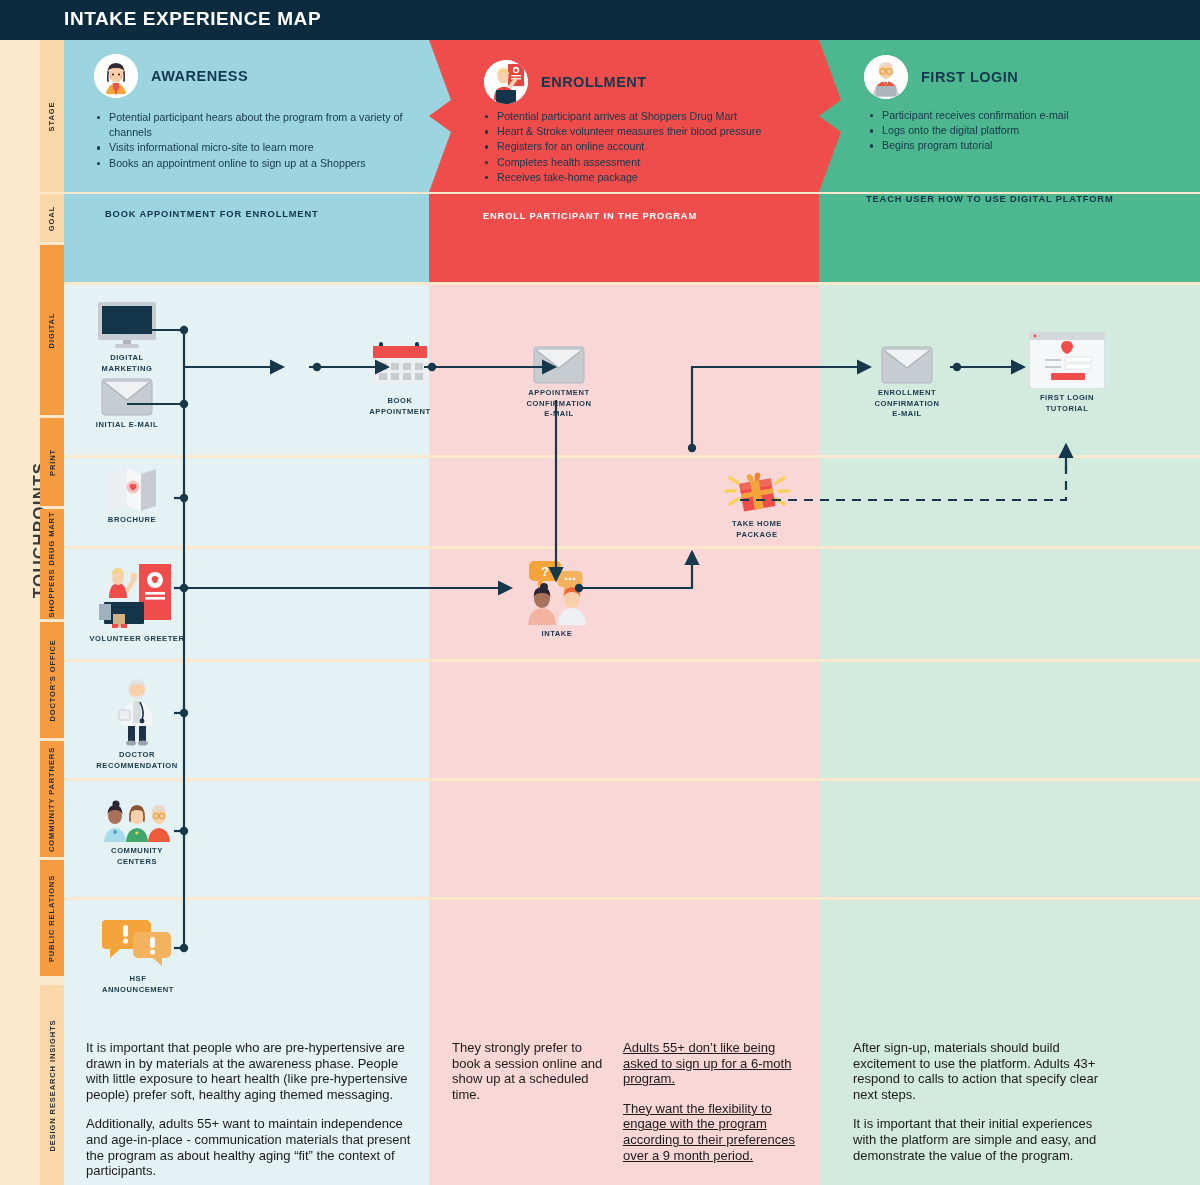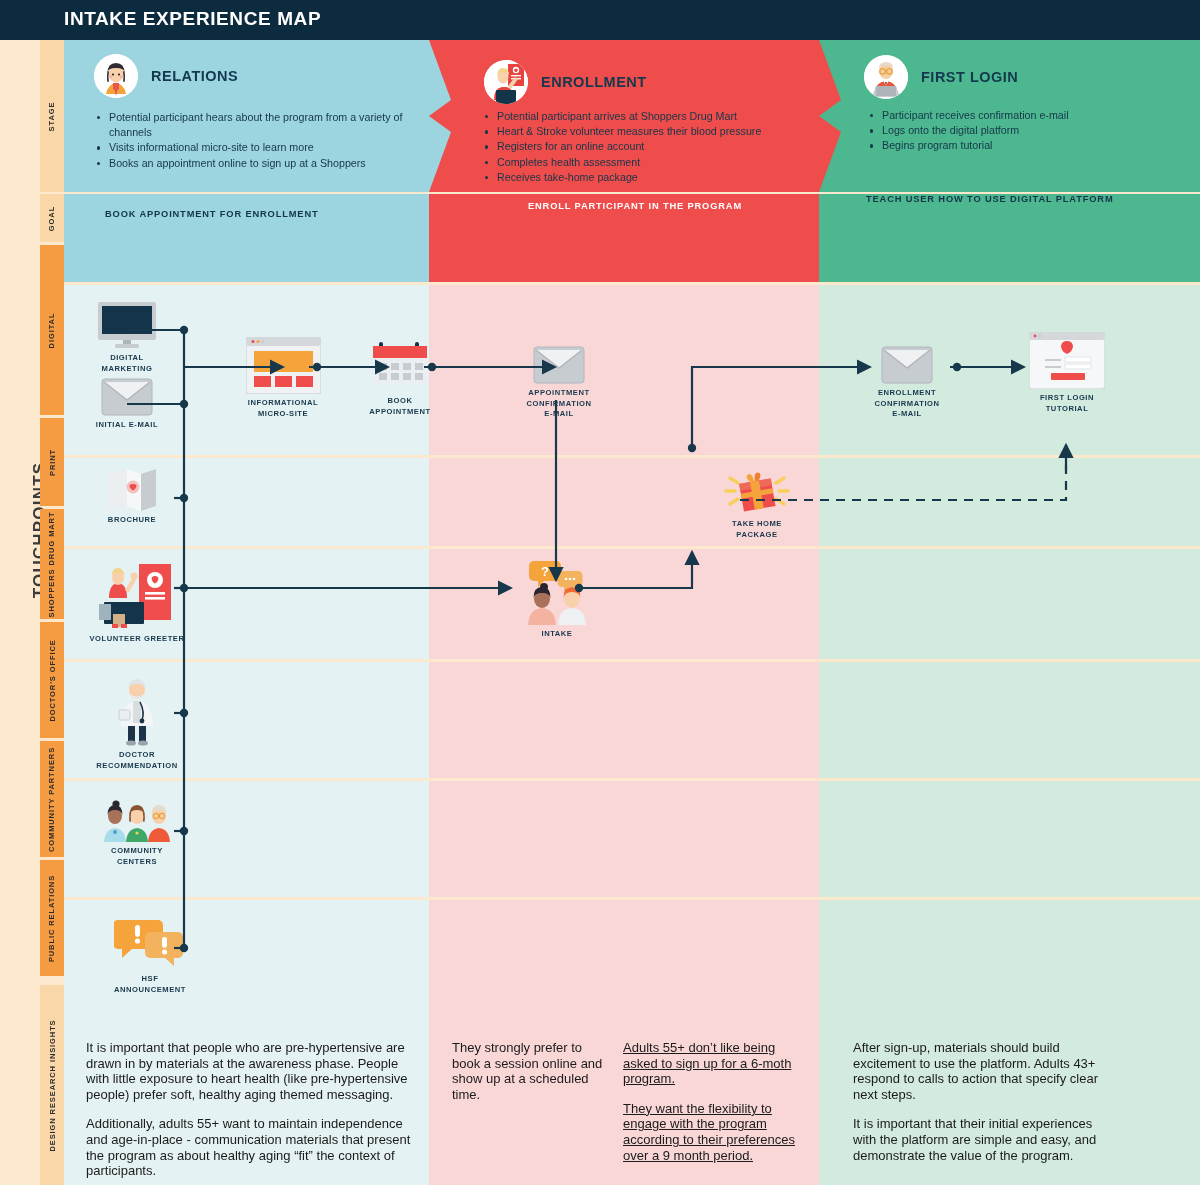--- a/index.html
+++ b/index.html
@@ -177,21 +177,21 @@
         <ellipse cx="22" cy="20" rx="7.5" ry="8.5" fill="#f8d0ab"></ellipse>
         <path d="M13.5 19 q0-10 8.5-10 q8.5 0 8.5 10 q0-5-8.5-5 q-8.5 0-8.5 5 z" fill="#2f2a33"></path>
         <path d="M13.5 17 q-1 7 0 11 l1.5-.5 q-1-5 0-10 z" fill="#2f2a33"></path>
         <path d="M30.5 17 q1 7 0 11 l-1.5-.5 q1-5 0-10 z" fill="#2f2a33"></path>
         <circle cx="19" cy="20.5" r="1.1" fill="#2f2a33"></circle>
         <circle cx="25" cy="20.5" r="1.1" fill="#2f2a33"></circle>
         <circle cx="16.6" cy="23" r="1.4" fill="#f4a9a1" opacity=".8"></circle>
         <circle cx="27.4" cy="23" r="1.4" fill="#f4a9a1" opacity=".8"></circle>
       </svg>
     </div>
-    <div class="stage-name">RELATIONS</div>
+    <div class="stage-name">AWARENESS</div>
   </div>
   <ul class="bullets" style="left:32px; top:70px; width:310px;">
     <li>Potential participant hears about the program from a variety of channels</li>
     <li>Visits informational micro-site to learn more</li>
     <li>Books an appointment online to sign up at a Shoppers</li>
   </ul>
 
   <div class="stage-head" style="left:420px; top:20px;">
     <div class="avatar">
       <svg width="44" height="44" viewBox="0 0 44 44">
@@ -241,21 +241,21 @@
     <li>Participant receives confirmation e-mail</li>
     <li>Logs onto the digital platform</li>
     <li>Begins program tutorial</li>
   </ul>
 
   <div class="cell c-blue-strong" style="left:0;    top:154px; width:365px; height:88px;"></div>
   <div class="cell c-red-strong" style="left:365px;top:154px; width:390px; height:88px;"></div>
   <div class="cell c-green-strong" style="left:755px;top:154px; width:381px; height:88px;"></div>
 
   <div class="goal-text goal-dark" style="left:41px;  top:169px;text-align:right;">BOOK APPOINTMENT FOR ENROLLMENT</div>
-  <div class="goal-text goal-white" style="left:419px; top:161px;margin-left:45px;">ENROLL PARTICIPANT IN THE PROGRAM</div>
+  <div class="goal-text goal-white" style="left:419px; top:171px;">ENROLL PARTICIPANT IN THE PROGRAM</div>
   <div class="goal-text goal-dark" style="left:802px; top:154px;">TEACH USER HOW TO USE DIGITAL PLATFORM</div>
 
   <div class="cell c-blue-pale" style="left:0;    top:245px; width:365px; height:170px;"></div>
   <div class="cell c-red-pale" style="left:365px;top:245px; width:390px; height:170px;"></div>
   <div class="cell c-green-pale" style="left:755px;top:245px; width:381px; height:170px;"></div>
 
   <div class="cell c-blue-pale" style="left:0;    top:418px; width:365px; height:88px;"></div>
   <div class="cell c-red-pale" style="left:365px;top:418px; width:390px; height:88px;"></div>
   <div class="cell c-green-pale" style="left:755px;top:418px; width:381px; height:88px;"></div>
 
@@ -348,37 +348,20 @@
     <div class="art">
       <svg width="52" height="38" viewBox="0 0 52 38">
         <rect x="1" y="1" width="50" height="36" rx="3" fill="#c7ccd1" stroke="#b0b6bb" stroke-width="1"></rect>
         <path d="M3 4 L26 22 L49 4" fill="#f0f1f2"></path>
         <path d="M3 4 L26 22 L49 4" fill="none" stroke="#b0b6bb" stroke-width="1.4"></path>
       </svg>
     </div>
     <div class="cap">INITIAL E-MAIL</div>
   </div>
 
-  <div class="node" style="left:164px; top:297px; width:110px;">
-    <div class="art">
-      <svg width="75" height="57" viewBox="0 0 75 57">
-        <rect x="0" y="0" width="75" height="57" rx="3" fill="#f0f1f2" stroke="#d4d8db" stroke-width="1.5"></rect>
-        <rect x="0" y="0" width="75" height="9" rx="3" fill="#d4d8db"></rect>
-        <circle cx="7" cy="4.5" r="1.6" fill="#ef4c4c"></circle>
-          <circle cx="12" cy="4.5" r="1.6" fill="#f5a43c"></circle>
-          <circle cx="17" cy="4.5" r="1.6" fill="#c7ccd1"></circle>
-        <rect x="8" y="14" width="59" height="21" fill="#f5a43c"></rect>
-        <rect x="8" y="39" width="17" height="11" fill="#ef4c4c"></rect>
-        <rect x="29" y="39" width="17" height="11" fill="#ef4c4c"></rect>
-        <rect x="50" y="39" width="17" height="11" fill="#ef4c4c"></rect>
-      </svg>
-    </div>
-    <div class="cap">INFORMATIONAL
-MICRO-SITE</div>
-  </div>
 
   <div class="node" style="left:284px; top:300px; width:104px;">
     <div class="art">
       <svg width="58" height="52" viewBox="0 0 58 52">
         <rect x="8" y="2" width="4" height="8" rx="2" fill="#14344a"></rect>
         <rect x="44" y="2" width="4" height="8" rx="2" fill="#14344a"></rect>
         <rect x="2" y="6" width="54" height="12" fill="#ef4c4c"></rect>
         <rect x="2" y="18" width="54" height="26" fill="#eceff1"></rect>
         <g fill="#c7ccd1">
           <rect x="8" y="23" width="8" height="7"></rect>
@@ -565,21 +548,21 @@
         <path d="M27.6 23 q0-10 7.4-10 q7.4 0 7.4 10 q-1-5 -7.4-5 q-6.4 0-7.4 5 z" fill="#8a5434"></path>
         <path d="M27.6 20 q-1 7 0 10 l1.6-.6 q-1-5 0-9 z" fill="#8a5434"></path>
         <path d="M42.4 20 q1 7 0 10 l-1.6-.6 q1-5 0-9 z" fill="#8a5434"></path>
         <circle cx="35" cy="41" r="1.6" fill="#f2d34a"></circle>
       </svg>
     </div>
     <div class="cap">COMMUNITY
 CENTERS</div>
   </div>
 
-  <div class="node" style="left:34px; top:874px; width:104px;">
+  <div class="node" style="left:22px; top:874px; width:104px;">
     <div class="art">
       <svg width="72" height="56" viewBox="0 0 72 56">
         <path d="M4 6 h40 a5 5 0 0 1 5 5 v19 a5 5 0 0 1 -5 5 h-26 l-10 9 v-9 h-4 a5 5 0 0 1 -5-5 v-19 a5 5 0 0 1 5-5 z" fill="#f5a43c"></path>
         <rect x="21" y="11" width="5" height="12" rx="2.4" fill="#ffffff"></rect>
         <circle cx="23.5" cy="27" r="2.6" fill="#ffffff"></circle>
         <path d="M36 18 h28 a5 5 0 0 1 5 5 v16 a5 5 0 0 1 -5 5 h-4 v8 l-9-8 h-15 a5 5 0 0 1 -5-5 v-16 a5 5 0 0 1 5-5 z" fill="#f2b25e"></path>
         <rect x="48" y="23" width="5" height="11" rx="2.4" fill="#ffffff"></rect>
         <circle cx="50.5" cy="38" r="2.5" fill="#ffffff"></circle>
       </svg>
     </div>

